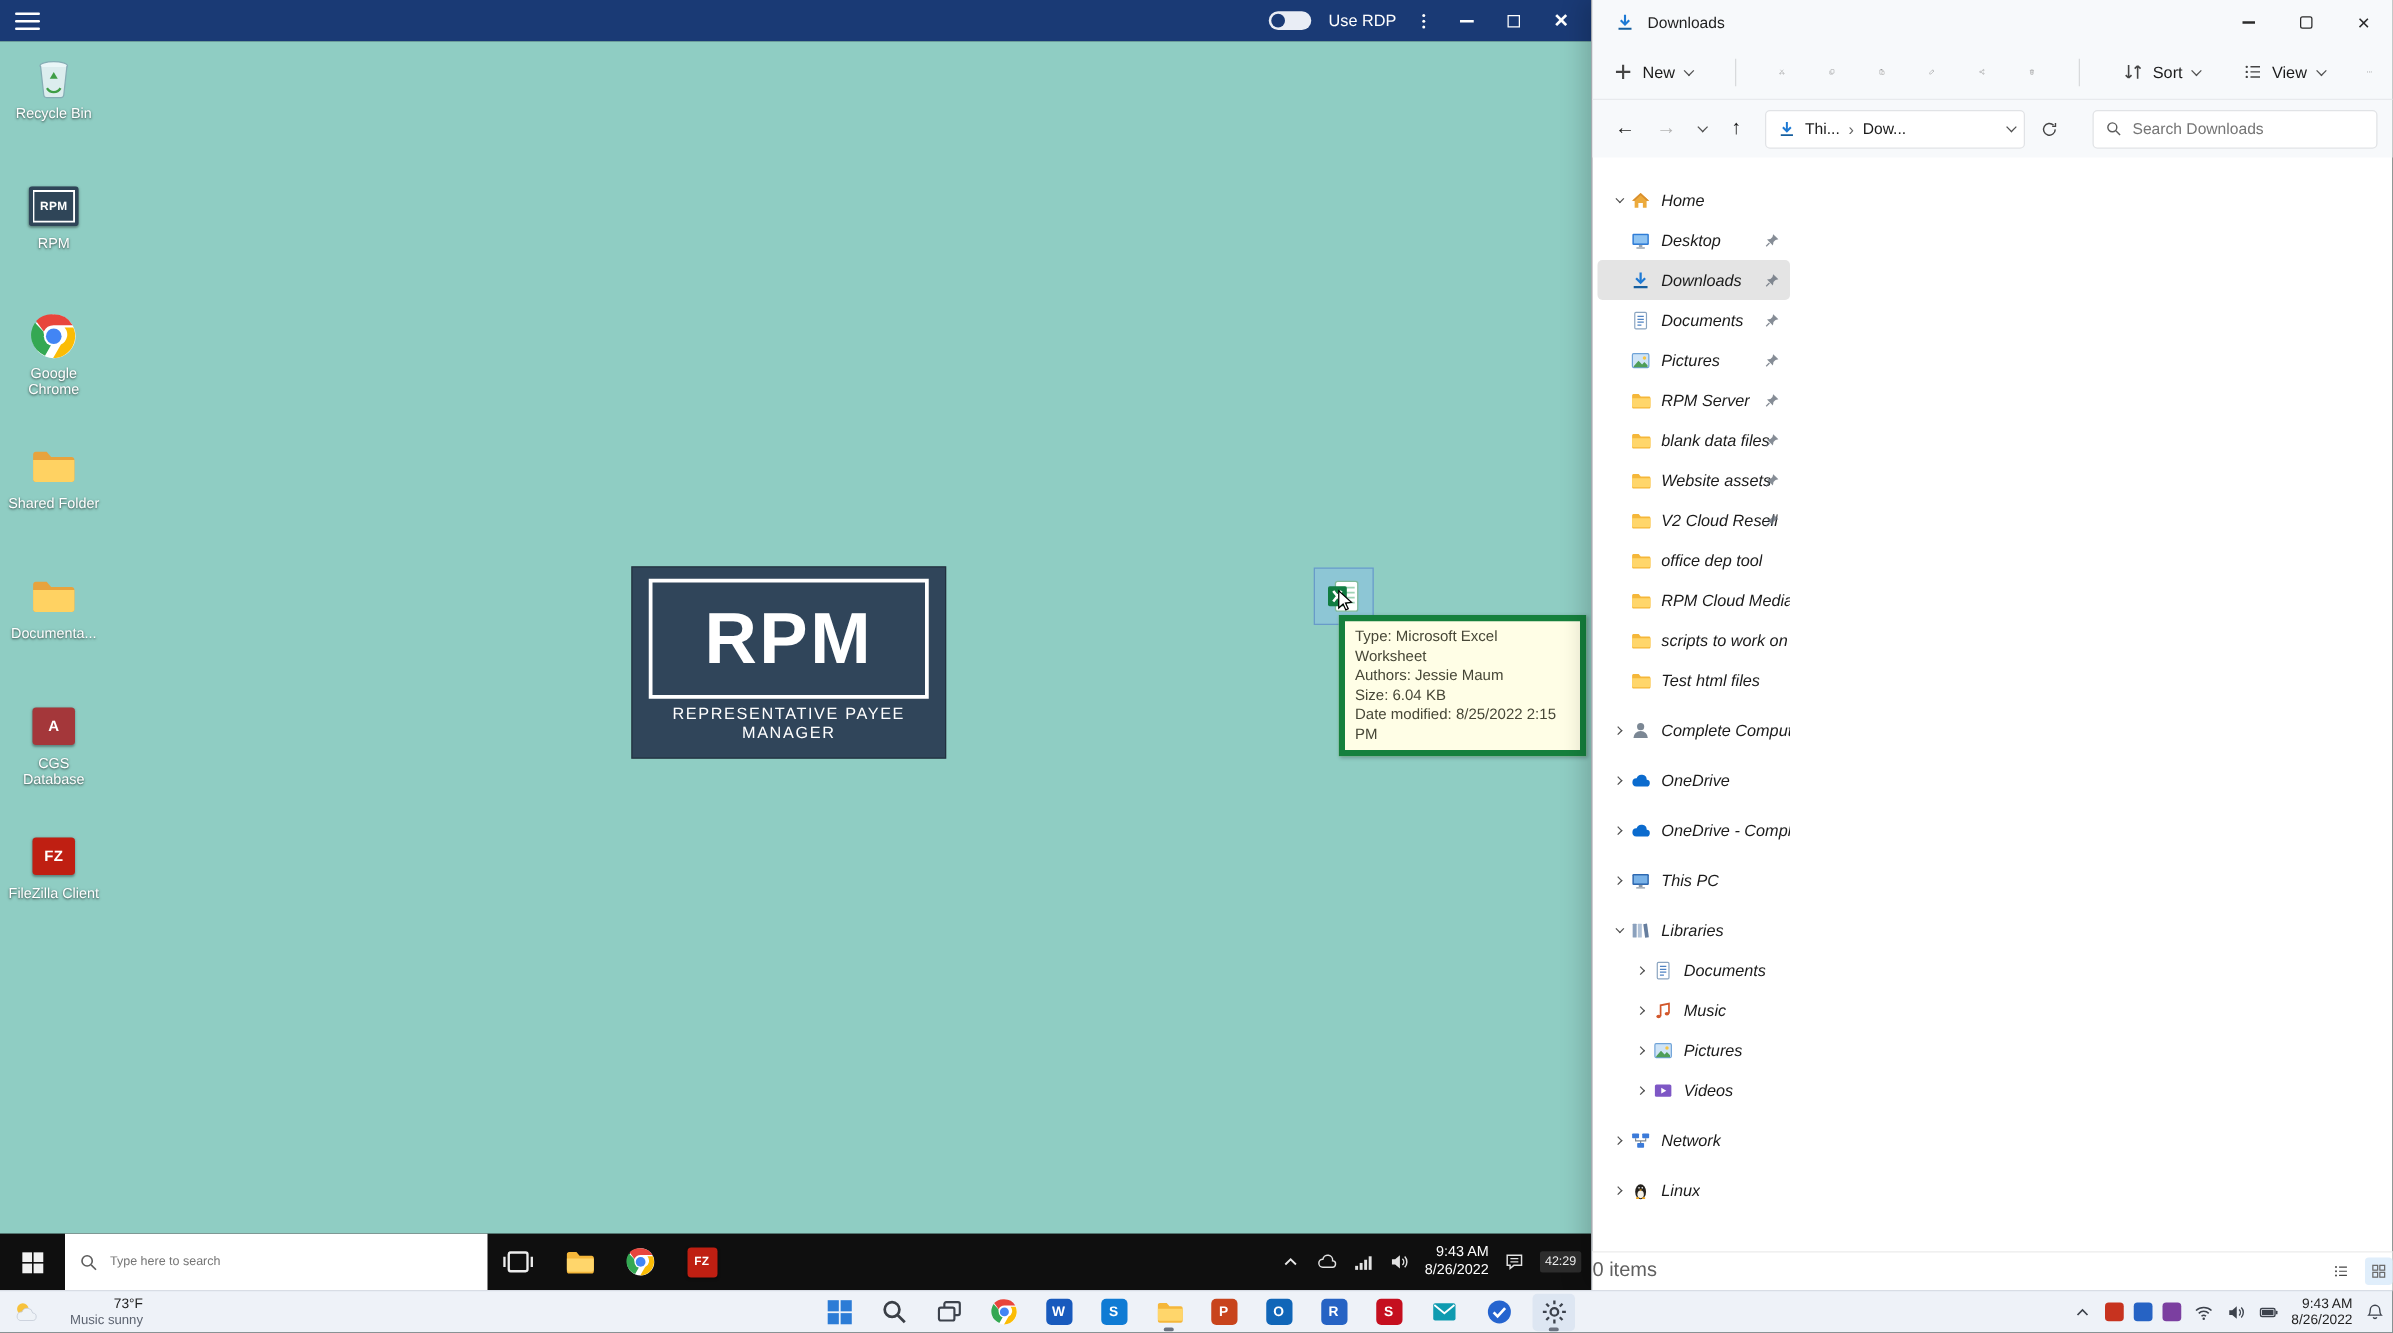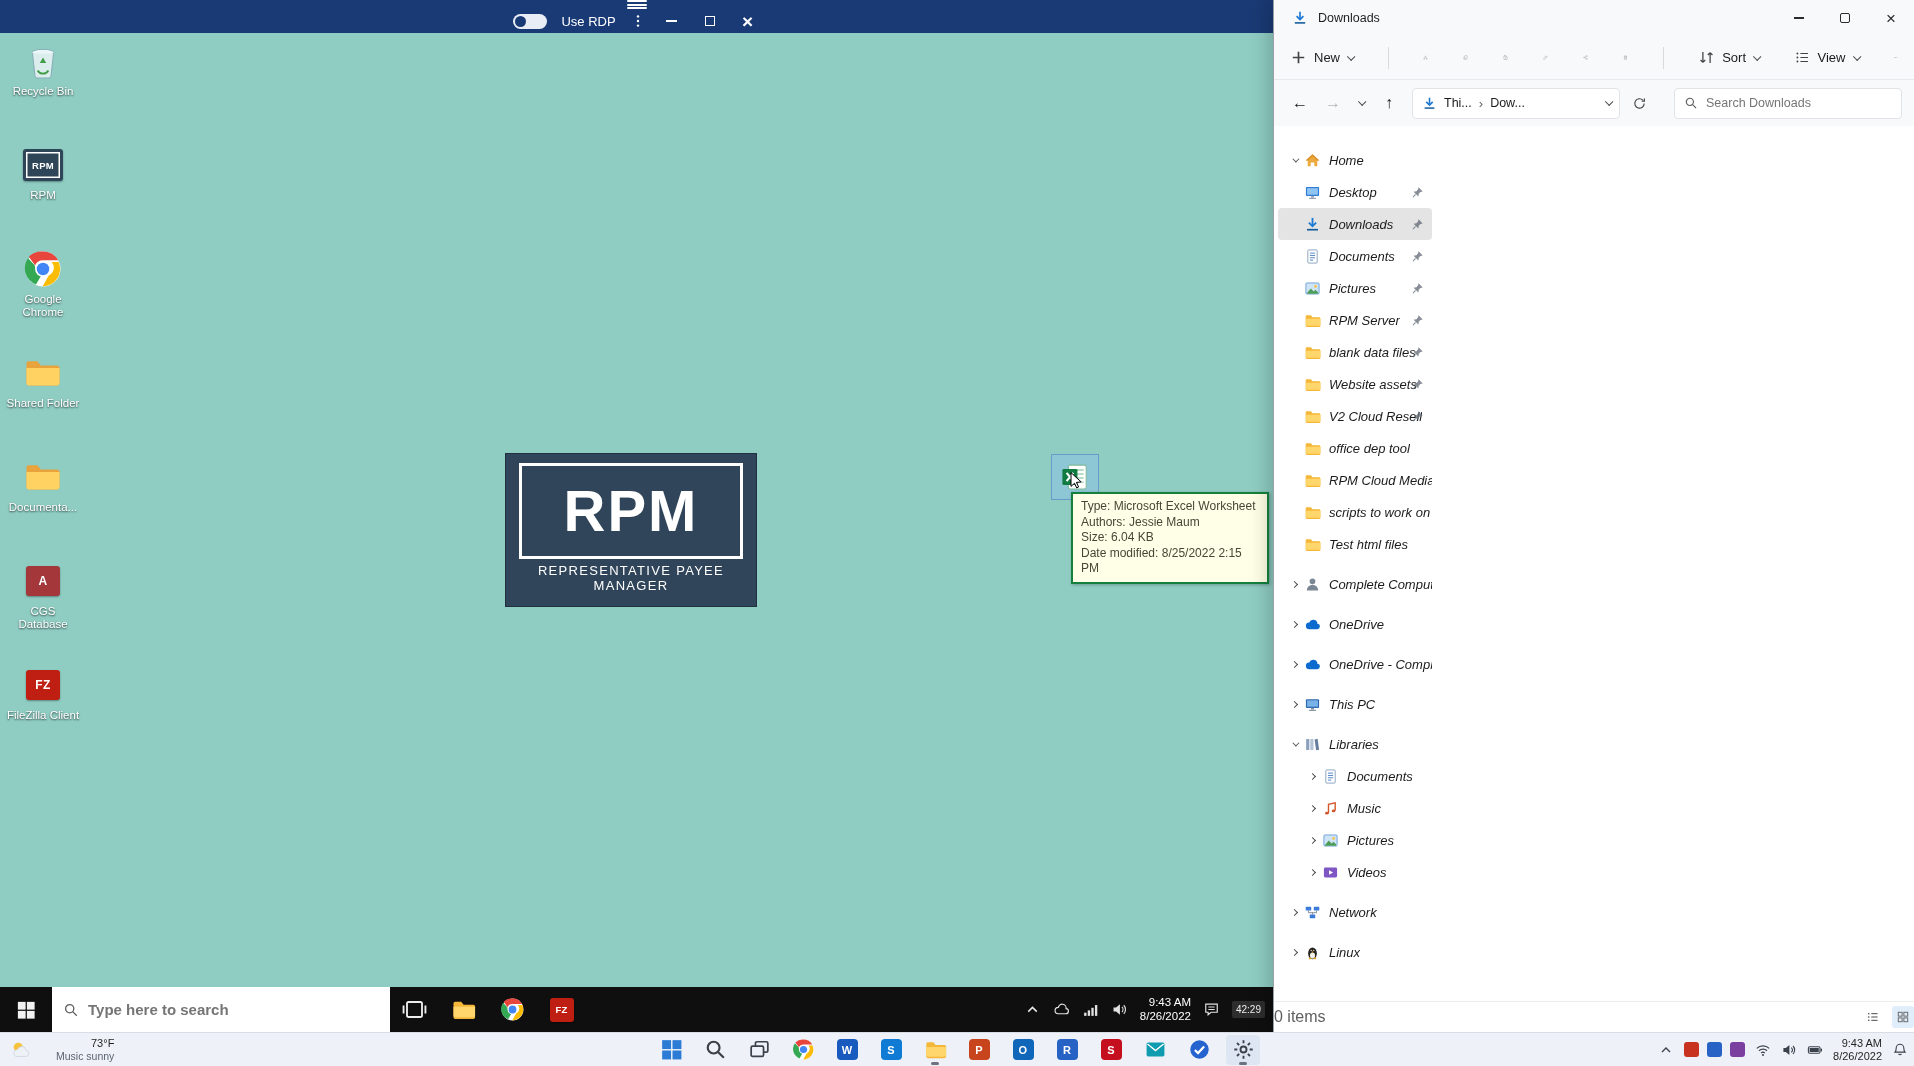--- a/index.html
+++ b/index.html
@@ -4,21 +4,21 @@
 <style>
   * { margin:0; padding:0; box-sizing:border-box; }
   html,body { width:1914px; height:1066px; overflow:hidden; background:#000;
     font-family:"Liberation Sans","DejaVu Sans",sans-serif; }
   .ic { display:inline-block; }
   .ic svg { width:100%; height:100%; display:block; }
 
   
   #rdp-window { position:absolute; left:0; top:0; width:1273px; height:1032px; }
   #rdp-titlebar { height:33px; background:#1a3a75; display:flex; align-items:center;
-    justify-content:space-between; padding:0 12px;flex-direction:column; }
+    justify-content:space-between; padding:0 12px; }
   .hamburger { width:20px; height:14px; display:flex; flex-direction:column; justify-content:space-between; cursor:default; }
   .hamburger i { display:block; height:2px; background:#fff; border-radius:1px; }
   .rdp-tb-right { display:flex; align-items:center; gap:14px; }
   .toggle { width:34px; height:15px; border-radius:8px; background:#e9edf5; position:relative; display:inline-block; }
   .toggle .knob { position:absolute; left:2px; top:2px; width:11px; height:11px; border-radius:50%; background:#1a3a75; }
   .rdp-toggle-label { color:#fff; font-size:13px; }
   .tbw { width:16px; height:16px; }
   .winbtn { width:24px; height:24px; display:flex; align-items:center; justify-content:center; }
   .glyph-min { width:11px; height:2px; background:#fff; display:block; }
   .glyph-max { width:10px; height:10px; border:1.6px solid #fff; display:block; }
@@ -45,33 +45,33 @@
   .rpm-inner span { font-size:58px; font-weight:800; color:#fff; letter-spacing:2px; line-height:1; }
   .rpm-sub { position:absolute; left:0; right:0; bottom:13px; text-align:center; color:#fff;
     font-size:13px; letter-spacing:1.3px; }
 
   #excel-file { position:absolute; left:1051px; top:421px; width:48px; height:46px;
     background:rgba(140,190,235,.45); border:1px solid rgba(100,150,200,.9);
     display:flex; align-items:center; justify-content:center; }
   #excel-file .ic { width:28px; height:28px; }
 
   #tooltip { position:absolute; left:1071px; top:459px; width:198px; background:#fffee6;
-    border:2px solid #15803d; padding:5px 8px; font-size:12px; color:#474737; line-height:15.5px;
+    border:5px solid #15803d; padding:5px 8px; font-size:12px; color:#474737; line-height:15.5px;
     box-shadow:1px 1px 3px rgba(0,0,0,.25); }
 
   #cursor { position:absolute; left:1066px; top:438px; width:20px; height:22px; }
 
   #rdp-taskbar { position:absolute; left:0; bottom:0; width:100%; height:45px; background:#0f0f0f;
     display:flex; align-items:center; }
   .tb-start { width:52px; height:45px; display:flex; align-items:center; justify-content:center; }
   .tb-start .ic { width:20px; height:20px; }
   #rdp-search { width:338px; height:45px; background:#fff; display:flex; align-items:center; gap:9px; padding:0 11px; }
   #rdp-search .ic { width:16px; height:16px; flex:0 0 auto; }
-  #rdp-search input { border:none; outline:none; font-size:15px; color:#0369a1; width:100%;
-    background:transparent; font-family:inherit;font-weight:bold; }
+  #rdp-search input { border:none; outline:none; font-size:10px; color:#0369a1; width:100%;
+    background:transparent; font-family:inherit; }
   #rdp-apps { display:flex; align-items:center; height:100%; }
   .rdp-app { width:49px; height:45px; display:flex; align-items:center; justify-content:center; }
   .rdp-app .ic { width:25px; height:25px; }
   .rdp-app .tile { width:24px; height:24px; font-size:9.5px; border-radius:3px; }
   #rdp-tray { margin-left:auto; display:flex; align-items:center; gap:12px; padding-right:8px; height:100%; }
   #rdp-tray > .ic { width:17px; height:17px; }
   .clock { color:#fff; font-size:11.5px; text-align:right; line-height:13.5px; }
   #rdp-timer { background:#2d2d2d; color:#eee; font-size:10px; padding:3px 4px; border-radius:2px; }
 
   

